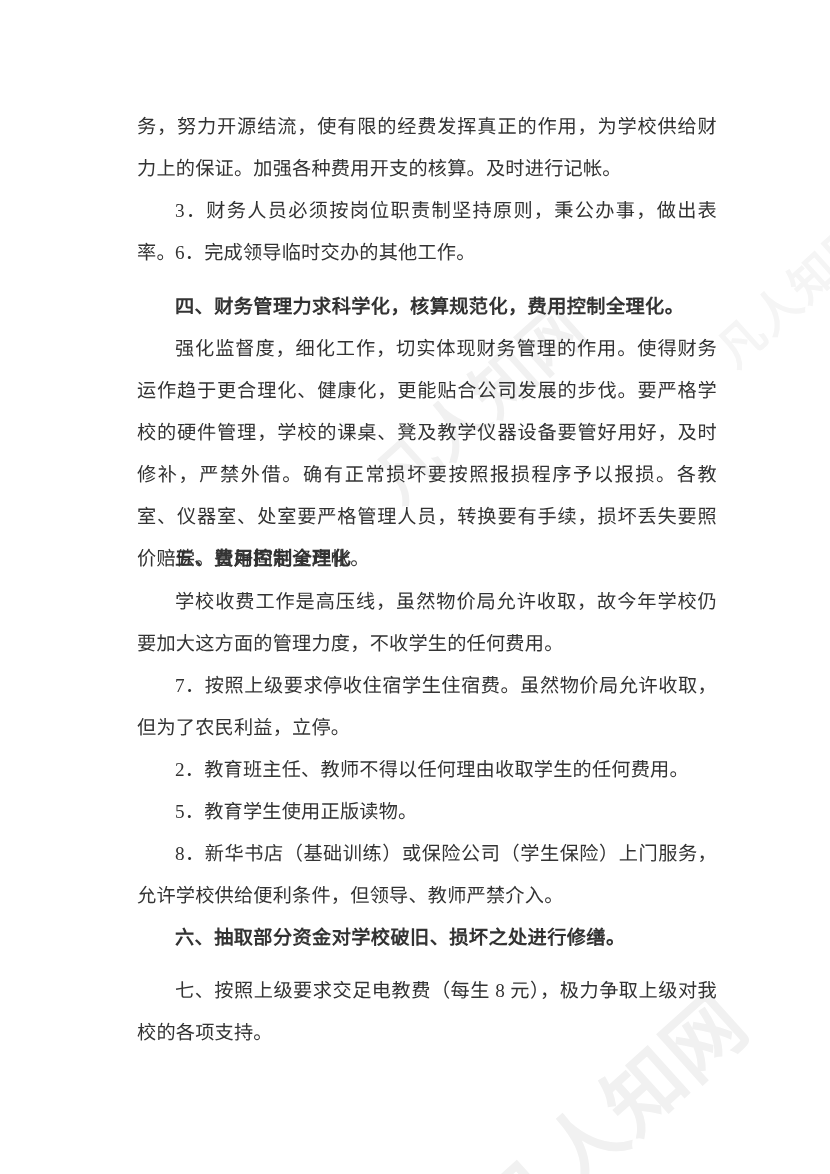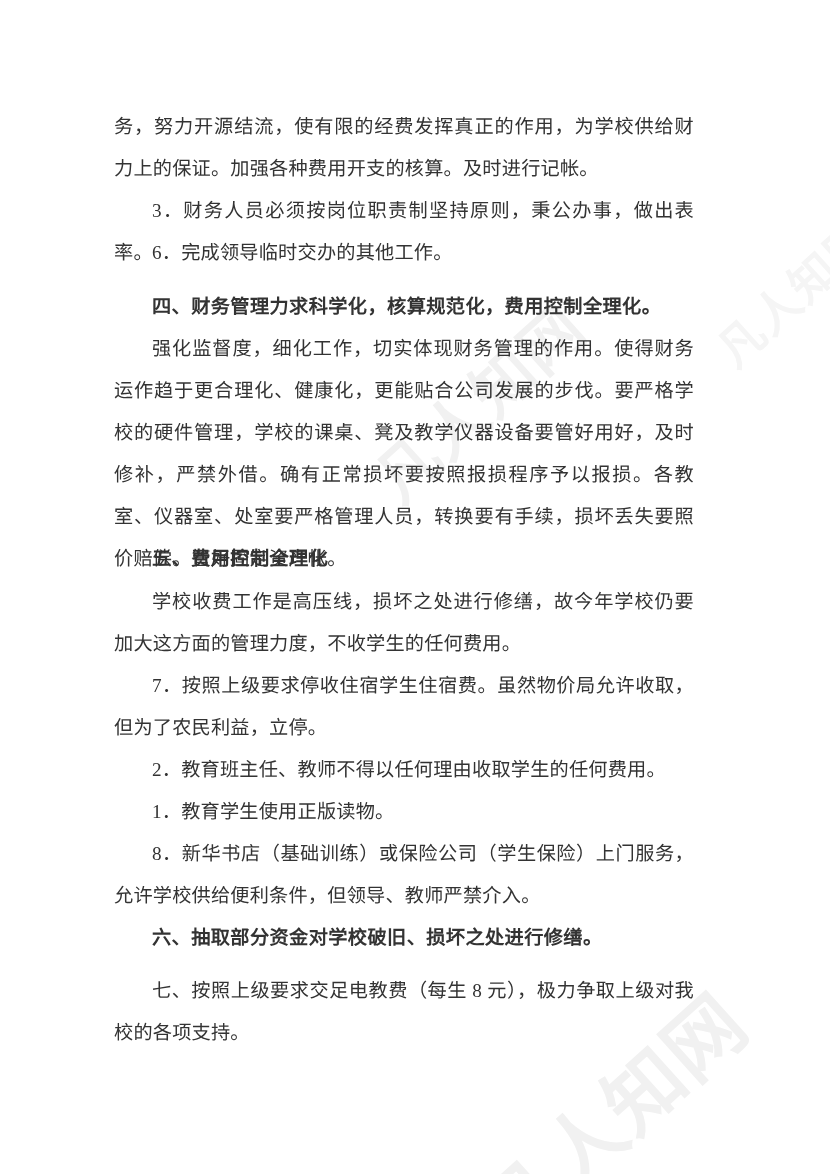--- a/index.html
+++ b/index.html
@@ -46,21 +46,21 @@
   
   #content {
     position: absolute;
     left: 0;
     top: 0;
     z-index: 1;
     width: 830px;
   }
   .block {
     position: absolute;
-    left: 114px;
+    left: 137px;
     width: 580px;
     font-size: 19.2px;
     line-height: 42px;
     text-align: justify;
     text-justify: inter-ideograph;
     letter-spacing: 0.2px;
     white-space: pre-wrap;
   }
   .indent {
     text-indent: 38px;
@@ -89,27 +89,27 @@
     <div class="block indent" style="top:190px;">3．财务人员必须按岗位职责制坚持原则，秉公办事，做出表率。</div>
 
     <div class="block indent" style="top:232px;">6．完成领导临时交办的其他工作。</div>
 
     <div class="block heading" style="top:286px;">四、财务管理力求科学化，核算规范化，费用控制全理化。</div>
 
     <div class="block indent" style="top:328px;">强化监督度，细化工作，切实体现财务管理的作用。使得财务运作趋于更合理化、健康化，更能贴合公司发展的步伐。要严格学校的硬件管理，学校的课桌、凳及教学仪器设备要管好用好，及时修补，严禁外借。确有正常损坏要按照报损程序予以报损。各教室、仪器室、处室要严格管理人员，转换要有手续，损坏丢失要照价赔偿。管好固定资产帐。</div>
 
     <div class="block heading" style="top:538px;">五、费用控制全理化</div>
 
-    <div class="block indent" style="top:581px;">学校收费工作是高压线，损坏之处进行修缮，故今年学校仍要加大这方面的管理力度，不收学生的任何费用。</div>
+    <div class="block indent" style="top:581px;">学校收费工作是高压线，虽然物价局允许收取，故今年学校仍要加大这方面的管理力度，不收学生的任何费用。</div>
 
     <div class="block indent" style="top:665px;">7．按照上级要求停收住宿学生住宿费。虽然物价局允许收取，但为了农民利益，立停。</div>
 
     <div class="block indent" style="top:749px;">2．教育班主任、教师不得以任何理由收取学生的任何费用。</div>
 
-    <div class="block indent" style="top:791px;">1．教育学生使用正版读物。</div>
+    <div class="block indent" style="top:791px;">5．教育学生使用正版读物。</div>
 
     <div class="block indent" style="top:833px;">8．新华书店（基础训练）或保险公司（学生保险）上门服务，允许学校供给便利条件，但领导、教师严禁介入。</div>
 
     <div class="block heading" style="top:917px;">六、抽取部分资金对学校破旧、损坏之处进行修缮。</div>
 
     <div class="block indent" style="top:970px;">七、按照上级要求交足电教费（每生 8 元），极力争取上级对我校的各项支持。</div>
 
   </div>
 </div>
 

